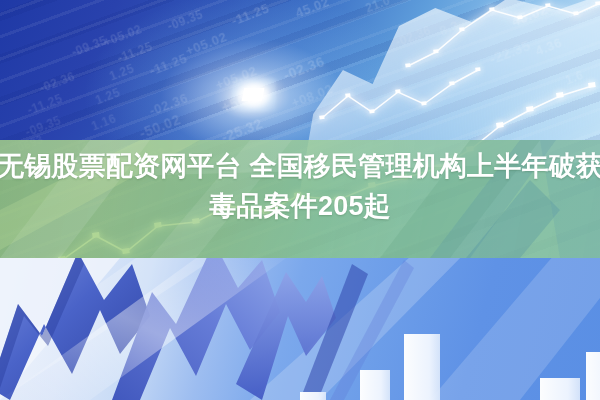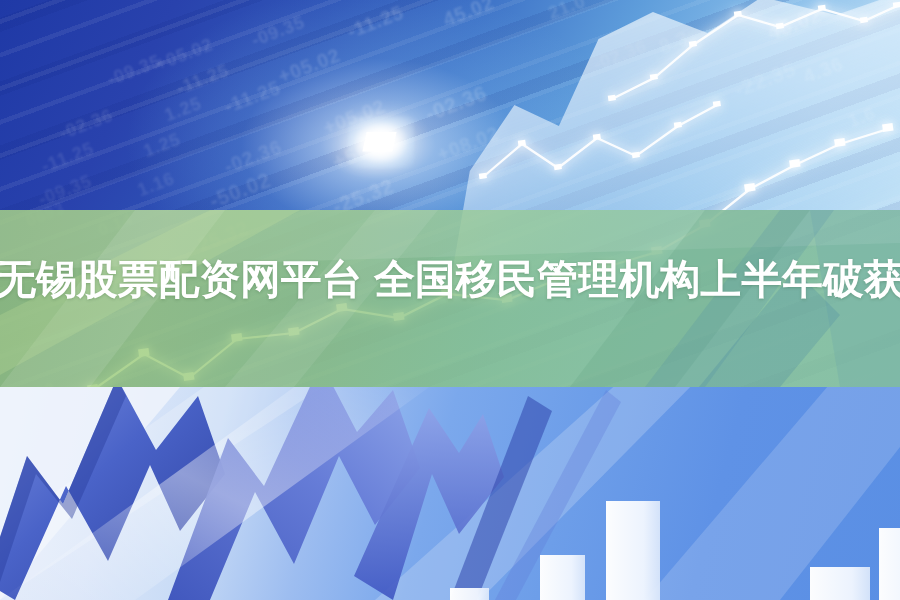--- a/index.html
+++ b/index.html
@@ -325,15 +325,16 @@
       <polygon points="466,118 530,40 560,70 520,118" fill="#2f6fa0" opacity="0.18"></polygon>
       <polygon points="0,118 90,0 150,0 60,118" fill="#ffffff" opacity="0.10"></polygon>
       <polygon points="150,118 250,0 292,0 196,118" fill="#ffffff" opacity="0.08"></polygon>
       <polygon points="0,70 140,0 200,0 0,110" fill="#cfe89f" opacity="0.22"></polygon>
       <polygon points="540,0 600,0 600,118 560,118" fill="#4f8fb0" opacity="0.14"></polygon>
     </svg>
   </div>
 
   <div id="title">
     <div class="tline">无锡股票配资网平台 全国移民管理机构上半年破获</div>
+    <div class="tline">毒品案件205起</div>
   </div>
 
 </div>
 
 </body></html>

